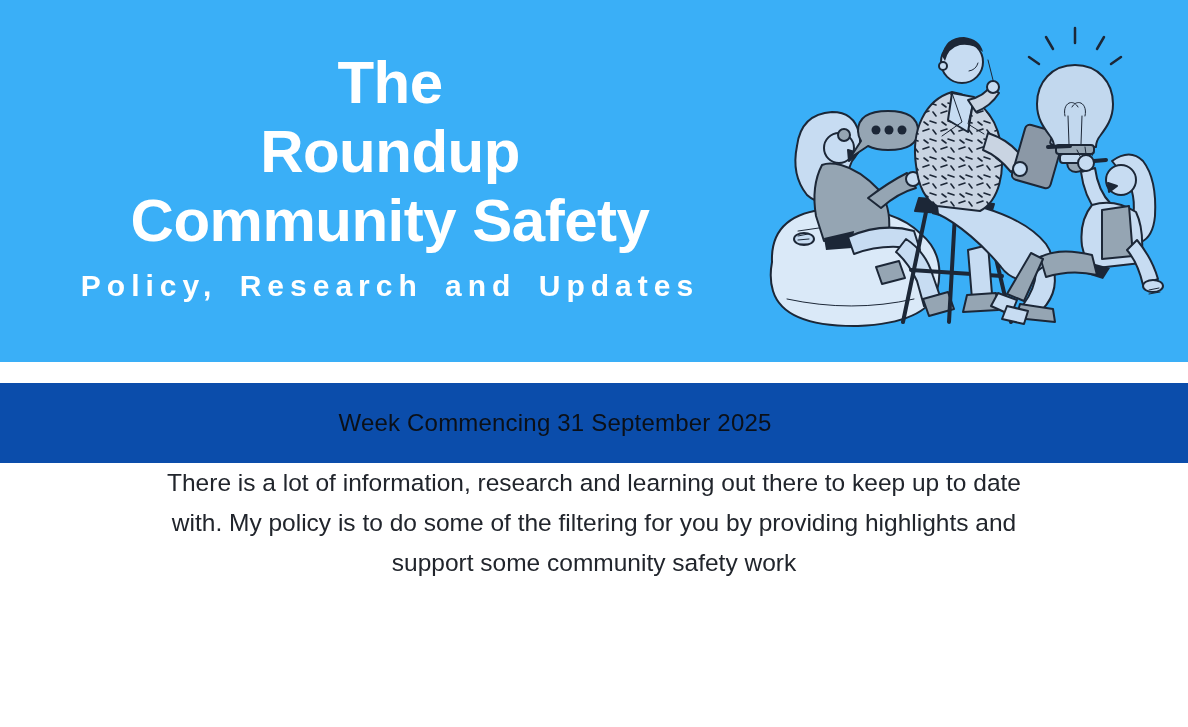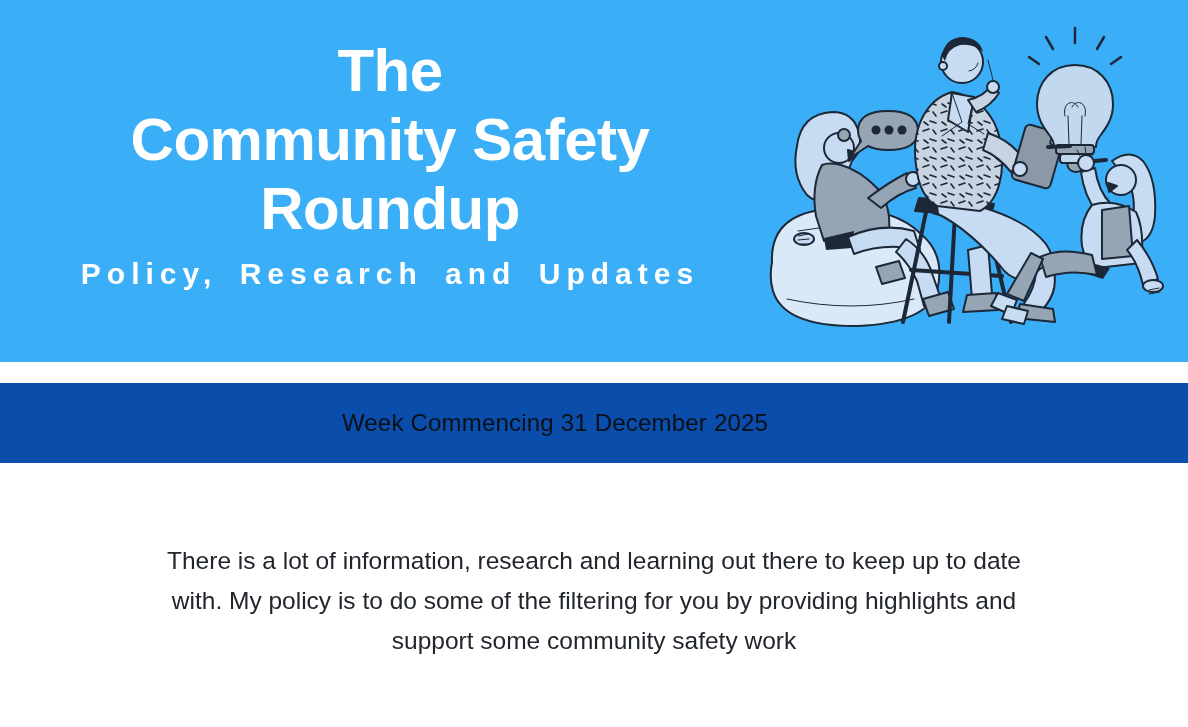--- a/index.html
+++ b/index.html
@@ -9,21 +9,21 @@
     position:relative;
   }
   .page{width:1188px;height:727px;position:relative;}
 
   
   .hero{
     position:relative;width:1188px;height:362px;
     background:var(--hero-bg,#3AAFF7);
   }
   .hero-text{
-    position:absolute;left:0;top:4px;width:780px;
+    position:absolute;left:0;top:16px;width:780px;
     text-align:center;padding-top:32px;
   }
   .title{margin:0;padding:0;font-weight:700;color:var(--title-color,#FFFFFF);}
   .title-line{
     display:block;font-size:60px;line-height:69px;white-space:nowrap;
     letter-spacing:-0.5px;
   }
   .subtitle{
     margin-top:14px;font-size:30px;font-weight:700;
     letter-spacing:6px;word-spacing:8px;white-space:nowrap;
@@ -49,38 +49,38 @@
     display:flex;align-items:center;justify-content:center;
   }
   .date-bar span{
     position:relative;left:-39px;
     font-size:24px;color:var(--date-text-color,#0B1018);
     letter-spacing:0.2px;white-space:nowrap;
   }
 
   
   .intro{
-    padding-top:78px;text-align:center;
+    text-align:center;
     color:var(--body-text-color,#21252C);
   }
   .intro-line{
     font-size:24.5px;line-height:40px;white-space:nowrap;
   }
 </style>
 </head>
 <body>
 
 <div class="page">
 
   <header class="hero">
     <div class="hero-text">
       <h1 class="title">
         <span class="title-line">The</span>
+        <span class="title-line">Roundup</span>
         <span class="title-line">Community Safety</span>
-        <span class="title-line">Roundup</span>
       </h1>
       <div class="subtitle">Policy, Research and Updates</div>
     </div>
 
     <svg class="illustration ill" viewBox="0 0 448 362" xmlns="http://www.w3.org/2000/svg">
       <defs>
         <pattern id="jacketPattern" width="18" height="18" patternUnits="userSpaceOnUse">
           <rect width="18" height="18" fill="var(--ill-jacket,#C9D4E2)"></rect>
           <path d="M3,5 l6,-2 M10,13 l6,2 M4,14 l4,3 M13,4 l3,4" stroke="var(--ill-dark,#1C2737)" stroke-width="1.6" stroke-linecap="round"></path>
         </pattern>
@@ -204,21 +204,21 @@
         <path class="sh f-light" d="M397,240 Q412,258 418,279 L403,285 Q398,263 387,250 Z"></path>
         <ellipse class="sh f-light" cx="413" cy="286" rx="10" ry="6"></ellipse>
         <path class="ln" d="M409,290 l10,-2 M409,294 l11,-2"></path>
       </g>
     </svg>
   </header>
 
   <div class="gap"></div>
 
   <div class="date-bar">
-    <span>Week Commencing 31 December 2025</span>
+    <span>Week Commencing 31 September 2025</span>
   </div>
 
   <main class="intro">
     <div class="intro-line">There is a lot of information, research and learning out there to keep up to date</div>
     <div class="intro-line">with. My policy is to do some of the filtering for you by providing highlights and</div>
     <div class="intro-line">support some community safety work</div>
   </main>
 
 </div>
 

